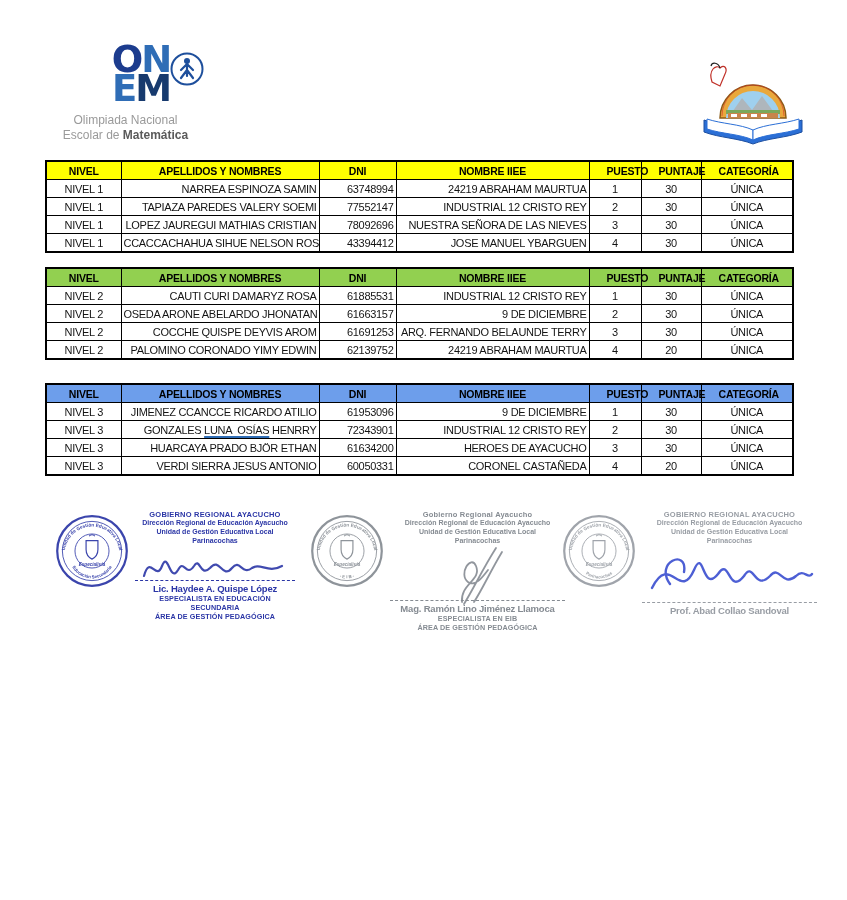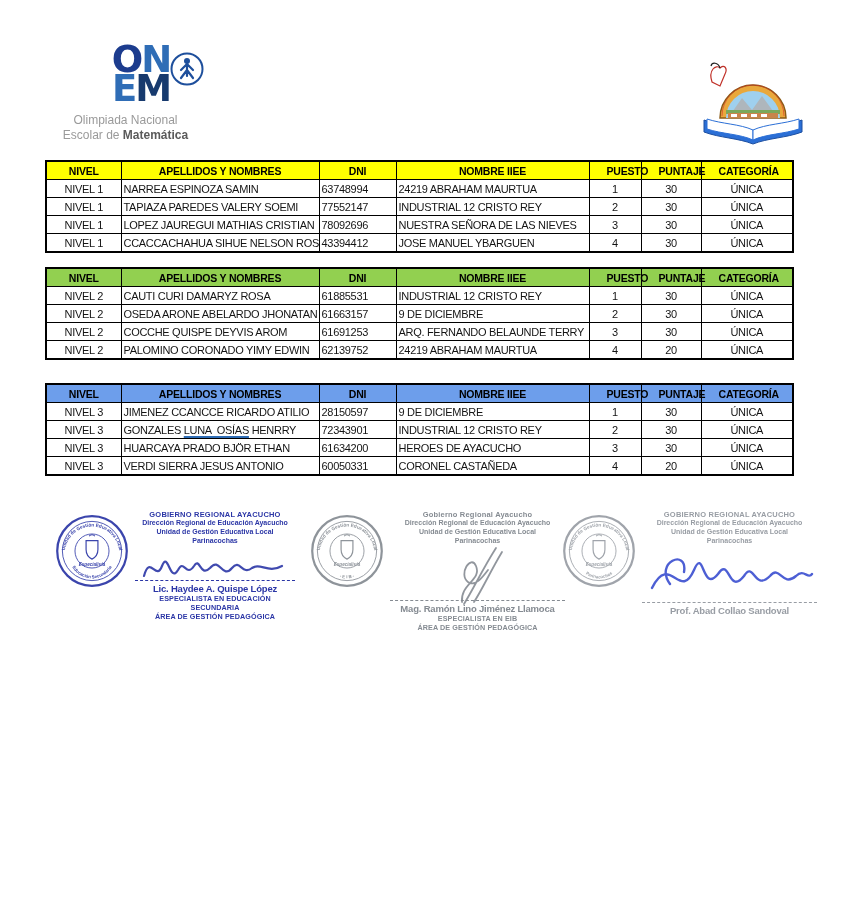--- a/index.html
+++ b/index.html
@@ -27,21 +27,21 @@
 
   
   .tbl-wrap{position:absolute;left:45px;width:747px;}
   #tbl0{top:160px;} #tbl1{top:267px;} #tbl2{top:383px;}
   table.res{border-collapse:collapse;table-layout:fixed;width:747px;
             border:2px solid #000;}
   table.res th{border:1px solid #000;font-size:10.5px;font-weight:700;
                letter-spacing:-.2px;height:17px;padding:0 17px;text-align:center;color:#000;}
   table.res td{border:1px solid #000;font-size:11px;letter-spacing:-.3px;height:17px;
                padding:0 2px;white-space:nowrap;overflow:hidden;color:#141414;}
-  td.al-left{text-align:left;padding-left:5px;}
+  td.al-left{text-align:right;padding-left:5px;}
   td.al-center{text-align:center;}
   .u-blue{white-space:pre;text-decoration:underline;text-decoration-color:#2f6db6;
           text-decoration-thickness:1.5px;text-underline-offset:2px;}
 
   
   .stamp{position:absolute;top:500px;height:130px;}
   #stamp0{left:55px;width:240px;}
   #stamp1{left:310px;width:255px;}
   #stamp2{left:562px;width:255px;}
   .seal{position:absolute;left:0;top:14px;width:74px;height:74px;opacity:.92;}
@@ -241,21 +241,21 @@
           <th style="background:#6D9EEB">NOMBRE IIEE</th>
           <th style="background:#6D9EEB">PUESTO</th>
           <th style="background:#6D9EEB">PUNTAJE</th>
           <th style="background:#6D9EEB">CATEGORÍA</th>
         </tr>
       </thead>
       <tbody>
         <tr>
           <td class="al-center">NIVEL 3</td>
           <td class="al-left">JIMENEZ CCANCCE RICARDO ATILIO</td>
-          <td class="al-left">28150597</td>
+          <td class="al-left">61953096</td>
           <td class="al-left">9 DE DICIEMBRE</td>
           <td class="al-center">1</td>
           <td class="al-center">30</td>
           <td class="al-center">ÚNICA</td>
         </tr>
         <tr>
           <td class="al-center">NIVEL 3</td>
           <td class="al-left">GONZALES <span class="u-blue">LUNA  OSÍAS</span> HENRRY</td>
           <td class="al-left">72343901</td>
           <td class="al-left">INDUSTRIAL 12 CRISTO REY</td>

